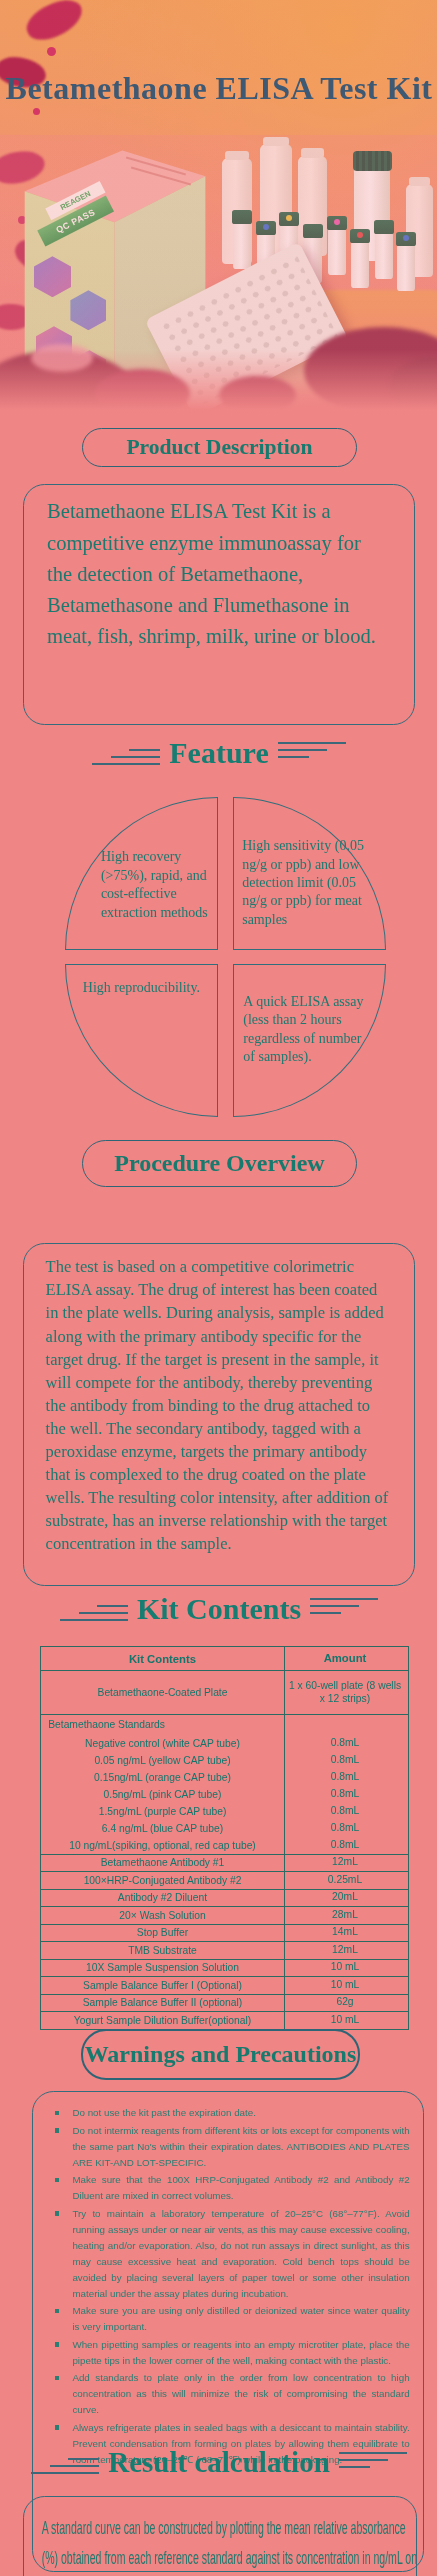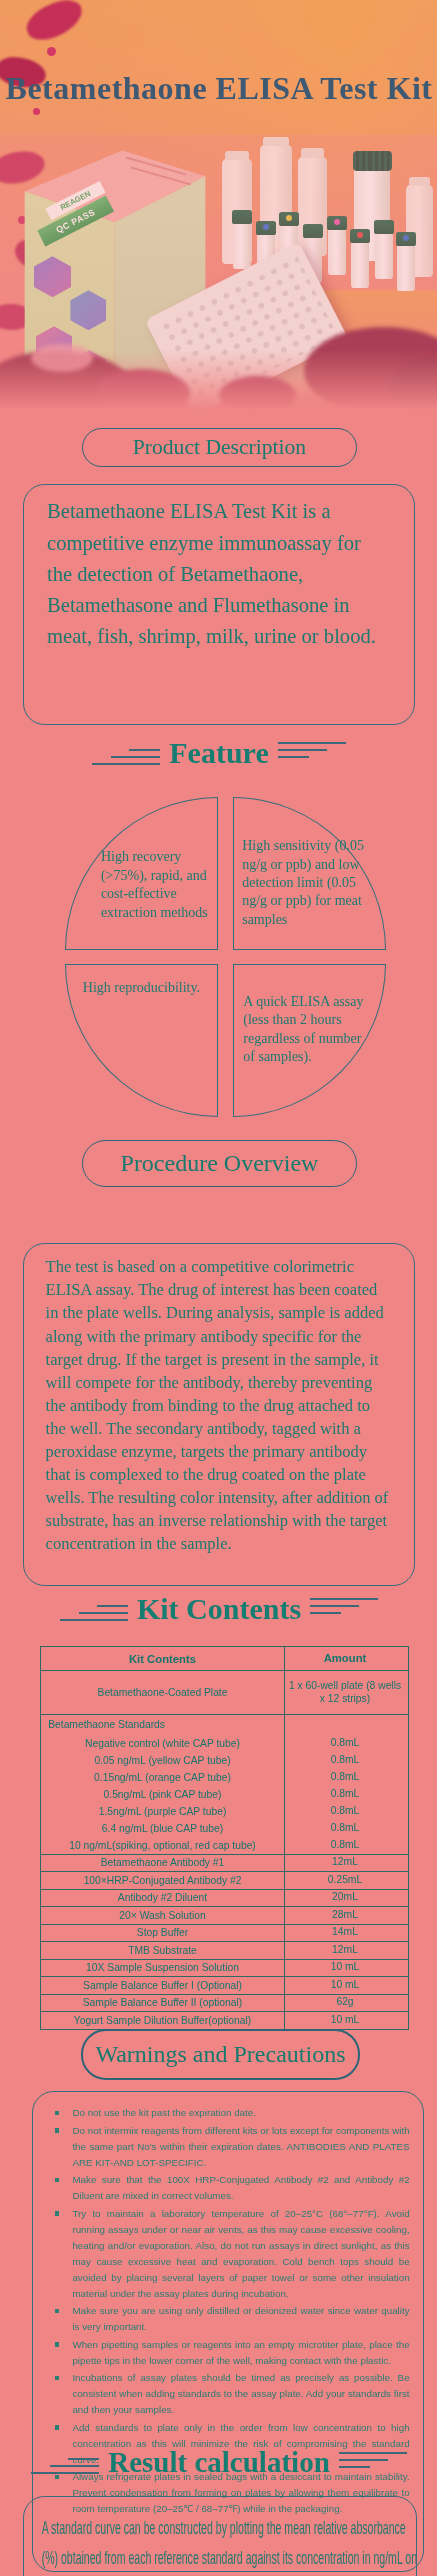--- a/index.html
+++ b/index.html
@@ -23,21 +23,21 @@
   .bottle::before{content:"";position:absolute;left:10%;top:-7.2px;width:80%;height:9.3px;background:#efeae0;border-radius:3.1px;}
   .vial{position:absolute;width:17.5px;height:47px;background:linear-gradient(90deg,#f4efe8,#ffffff 45%,#e5ded2);border-radius:3.1px;}
   .vial::before{content:"";position:absolute;left:-1px;top:-12.4px;width:19.6px;height:14.4px;background:linear-gradient(180deg,#1f6b4c,#17573e);border-radius:2.6px;}
   .vial.dot-blue::after,.vial.dot-yellow::after,.vial.dot-pink::after,.vial.dot-red::after{
     content:"";position:absolute;left:5.7px;top:-9.3px;width:6.2px;height:6.2px;border-radius:50%;}
   .vial.dot-blue::after{background:#2e6fd8;} .vial.dot-yellow::after{background:#e8c93c;}
   .vial.dot-pink::after{background:#e85bb0;} .vial.dot-red::after{background:#e04747;}
   .rock{position:absolute;border-radius:50%;filter:blur(2.1px);}
   
   .pill{display:flex;align-items:center;justify-content:center;border:1.5px solid #2d6577;border-radius:25px;
-        color:#177a6e;font-weight:normal;}
+        color:#177a6e;font-weight:bold;}
   .roundbox{border:1.5px solid #336c7d;border-radius:21.6px;color:#1b7a70;overflow:hidden;}
   
   .bigheading{display:flex;justify-content:center;align-items:center;color:#157d72;font-weight:bold;}
   .deco{display:flex;flex-direction:column;gap:4.6px;}
   .deco div{height:2.1px;background:#3c6879;}
   .deco.left{align-self:flex-end;margin:0 9.3px 5.2px 0;align-items:flex-end;}
   .deco.right{align-self:flex-start;margin:6.2px 0 0 9.3px;align-items:flex-start;}
   
   .quad{position:absolute;width:151px;height:151px;border:1px solid #2f6e7c;color:#1c7a70;font-size:14px;line-height:1.32;}
   .quad .qtext{position:absolute;}
@@ -270,21 +270,20 @@
   <div class="pill abs" style="left:81px;top:2029px;width:275px;height:47px;font-size:24px;border-width:2.1px;">
     <span>Warnings and Precautions</span>
   </div>
   <div id="warnings-box" class="roundbox abs" style="left:32px;top:2091px;width:392px;height:481px;padding:13.4px 13.4px 5.2px 14.4px;box-sizing:border-box;">
     <div class="warn-item">Do not use the kit past the expiration date.</div>
     <div class="warn-item">Do not intermix reagents from different kits or lots except for components with the same part No's within their expiration dates. ANTIBODIES AND PLATES ARE KIT-AND LOT-SPECIFIC.</div>
     <div class="warn-item">Make sure that the 100X HRP-Conjugated Antibody #2 and Antibody #2 Diluent are mixed in correct volumes.</div>
     <div class="warn-item">Try to maintain a laboratory temperature of 20–25°C (68°–77°F). Avoid running assays under or near air vents, as this may cause excessive cooling, heating and/or evaporation. Also, do not run assays in direct sunlight, as this may cause excessive heat and evaporation. Cold bench tops should be avoided by placing several layers of paper towel or some other insulation material under the assay plates during incubation.</div>
     <div class="warn-item">Make sure you are using only distilled or deionized water since water quality is very important.</div>
     <div class="warn-item">When pipetting samples or reagents into an empty microtiter plate, place the pipette tips in the lower corner of the well, making contact with the plastic.</div>
-    <div class="warn-item">Incubations of assay plates should be timed as precisely as possible. Be consistent when adding standards to the assay plate. Add your standards first and then your samples.</div>
     <div class="warn-item">Add standards to plate only in the order from low concentration to high concentration as this will minimize the risk of compromising the standard curve.</div>
     <div class="warn-item">Always refrigerate plates in sealed bags with a desiccant to maintain stability. Prevent condensation from forming on plates by allowing them equilibrate to room temperature (20–25℃ / 68–77℉) while in the packaging.</div>
   </div>
 
   <div class="bigheading abs" style="left:0;top:2446px;width:438px;font-size:29px;">
     <div class="deco left">
         <div style="width:31px;"></div>
         <div style="width:49px;"></div>
         <div style="width:68px;"></div>
       </div>

